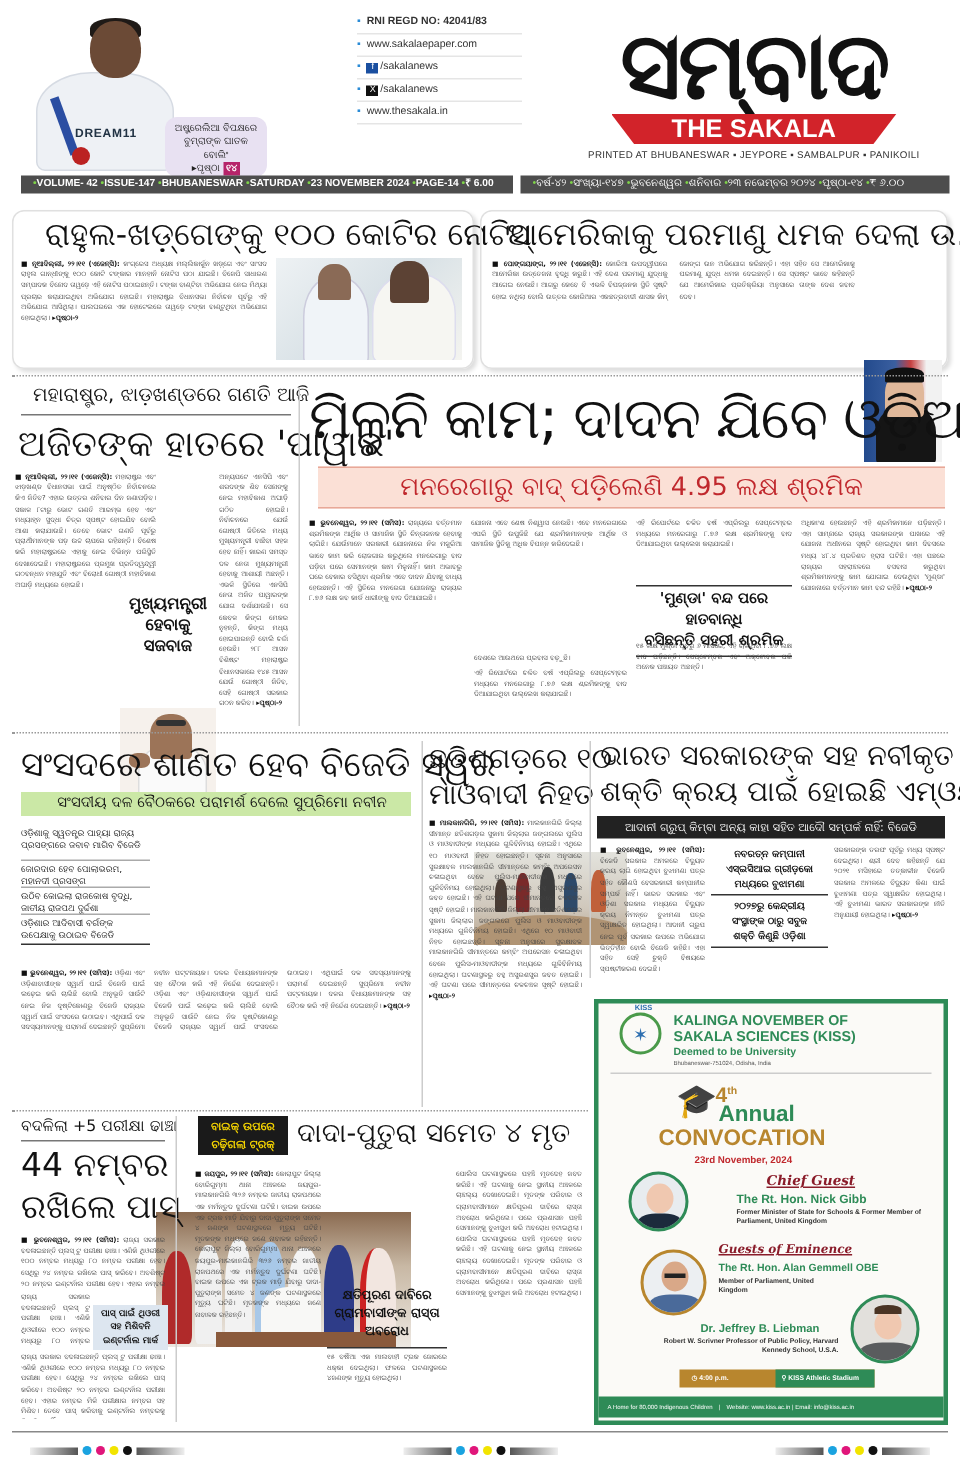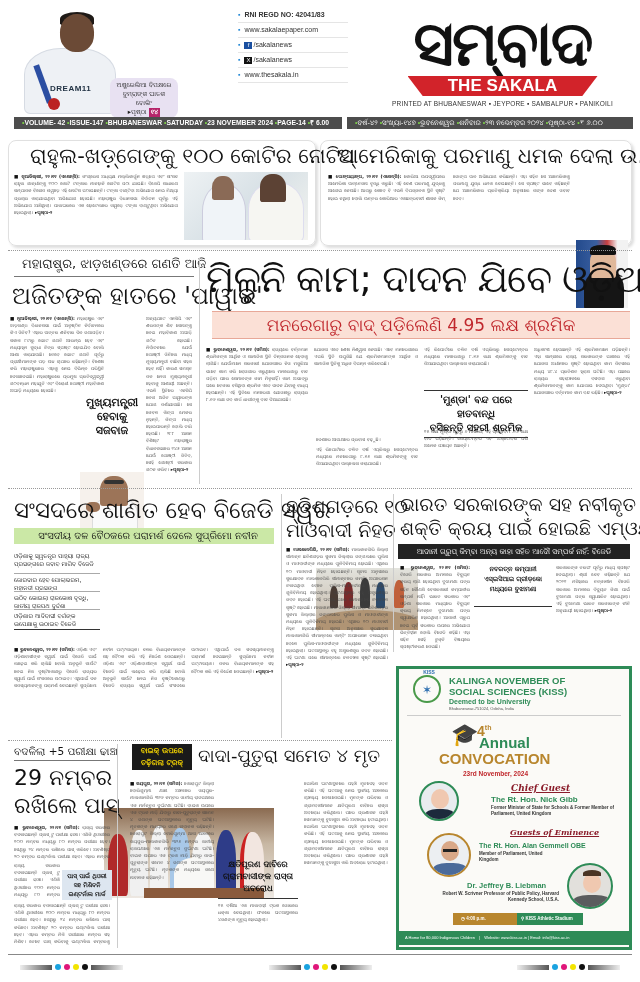--- a/index.html
+++ b/index.html
@@ -256,60 +256,65 @@
   <div>ଶକ୍ତି କ୍ରୟ ପାଇଁ ହୋଇଛି ଏମ୍‌ଓୟୁ</div>
 </div>
 <div class="abs" style="left:398px;top:544px;width:232px;height:15px;background:#222;"></div>
 <div class="abs hl" style="left:398px;top:544px;width:232px;text-align:center;font-size:7.5px;line-height:15px;color:#fff;overflow:hidden;">ଆଦାନୀ ଗ୍ରୁପ୍ କିମ୍ବା ଅନ୍ୟ କାହା ସହିତ ଆଦୌ ସମ୍ପର୍କ ନାହିଁ: ବିଜେଡି</div>
 
 <div class="abs body-txt" style="left:400px;top:564px;width:70px;height:86px;">
   <span class="cont">■ ଭୁବନେଶ୍ୱର, ୨୨।୧୧ (ସମିସ):</span>
   <span>ବିଜେଡି ସରକାର ଅମଳରେ ବିଦ୍ୟୁତ କ୍ରୟ ଲାଗି ହୋଇଥିବା ବୁଝାମଣା ପତ୍ର ସହିତ କୌଣସି ବେସରକାରୀ କମ୍ପାନୀର ସମ୍ପର୍କ ନାହିଁ। ଭାରତ ସରକାର ଏବଂ ଓଡ଼ିଶା ସରକାର ମଧ୍ୟରେ ବିଦ୍ୟୁତ କ୍ରୟ ନିମନ୍ତେ ବୁଝାମଣା ପତ୍ର ସ୍ୱାକ୍ଷରିତ ହୋଇଥିଲା। ଆଦାନୀ ଗ୍ରୁପ ନେଇ ପୂର୍ବ ସରକାର ଉପରେ ଅଭିଯୋଗ ଭିତ୍ତିହୀନ ବୋଲି ବିଜେଡି କହିଛି। ଏହା ସହିତ ସେହି ଚୁକ୍ତି ବିଷୟରେ ସ୍ପଷ୍ଟୀକରଣ ଦେଇଛି।</span>
 </div>
 <div class="abs" style="left:474px;top:564px;width:78px;font-size:6.5px;line-height:10px;font-weight:bold;text-align:center;">
-  <div style="border-bottom:1px solid #333;padding-bottom:12px;">
+  <div style="border-bottom:1px solid #333;padding-bottom:2px;">
     <div>ନବରତ୍ନ କମ୍ପାନୀ</div>
     <div>ଏସ୍‌ଇସିଆଇ ଗ୍ରୀଡ଼କୋ</div>
     <div>ମଧ୍ୟରେ ବୁଝାମଣା</div>
+  </div>
+  <div style="border-bottom:1.5px solid #333;padding:2px 0;">
+    <div>୨୦୨୭ରୁ କେନ୍ଦ୍ରୀୟ</div>
+    <div>ସଂସ୍ଥାଙ୍କ ଠାରୁ ସବୁଜ</div>
+    <div>ଶକ୍ତି କିଣୁଛି ଓଡ଼ିଶା</div>
   </div>
 </div>
 <div class="abs body-txt" style="left:556px;top:564px;width:74px;height:86px;">
   <span>ସରକାରଙ୍କ ତରଫ ପୂର୍ବରୁ ମଧ୍ୟ ସ୍ପଷ୍ଟ ଦେଇଥିଲା। ଶ୍ରୀ ଦେବ କହିଛନ୍ତି ଯେ ୨୦୨୧ ମସିହାରେ ତତ୍କାଳୀନ ବିଜେଡି ସରକାର ଅମଳରେ ବିଦ୍ୟୁତ କିଣା ପାଇଁ ବୁଝାମଣା ପତ୍ର ସ୍ୱାକ୍ଷରିତ ହୋଇଥିଲା। ଏହି ବୁଝାମଣା ଭାରତ ସରକାରଙ୍କ ନୀତି ଅନୁଯାୟୀ ହୋଇଥିଲା।</span>
   <span class="cont">▸ପୃଷ୍ଠା-୨</span>
 </div>
 
 <div class="abs ad" style="top:666px;height:284px;left:396px;width:236px;">
   <div style="position:absolute;left:14px;top:6px;width:28px;height:28px;border-radius:50%;border:2px solid #4a9a4a;">
     <div style="position:absolute;left:0;top:-8px;width:28px;text-align:center;font:bold 5px 'Liberation Sans',sans-serif;color:#2e6fb0;">KISS</div>
     <div style="position:absolute;left:7px;top:6px;font-size:12px;color:#2e6fb0;line-height:14px;">✶</div>
   </div>
   <div style="position:absolute;left:50px;top:6px;width:180px;color:#2e8b57;font:bold 9.5px 'Liberation Sans',sans-serif;line-height:11px;">
     <div>KALINGA NOVEMBER OF</div>
-    <div>SOCIAL SCIENCES (KISS)</div>
+    <div>SAKALA SCIENCES (KISS)</div>
     <div style="font-size:7px;line-height:9px;">Deemed to be University</div>
     <div style="font-size:4px;line-height:6px;color:#555;font-weight:normal;">Bhubaneswar-751024, Odisha, India</div>
   </div>
   <div style="position:absolute;left:8px;top:46px;width:214px;height:1px;background:#ccc;"></div>
   <div style="position:absolute;left:52px;top:54px;font-size:22px;color:#b8862e;line-height:24px;">🎓</div>
   <div style="position:absolute;left:78px;top:52px;width:140px;color:#b8862e;font:bold 14px 'Liberation Sans',sans-serif;line-height:14px;">
     <span>4</span><sup style="font-size:7px;">th</sup>
   </div>
   <div style="position:absolute;left:80px;top:66px;color:#2e8b57;font:bold 15px 'Liberation Sans',sans-serif;line-height:16px;">Annual</div>
   <div style="position:absolute;left:40px;top:82px;color:#b8862e;font:bold 15px 'Liberation Sans',sans-serif;line-height:16px;">CONVOCATION</div>
   <div style="position:absolute;left:64px;top:100px;color:#c0282d;font:bold 6.5px 'Liberation Sans',sans-serif;line-height:9px;">23rd November, 2024</div>
 
   <div style="position:absolute;left:20px;top:112px;width:40px;height:40px;border-radius:50%;border:2px solid #2e8b57;background:#e8ecef;overflow:hidden;">
     <div style="position:absolute;left:10px;top:6px;width:18px;height:20px;border-radius:50%;background:#f0c8b0;"></div>
     <div style="position:absolute;left:4px;top:26px;width:30px;height:16px;border-radius:40% 40% 0 0;background:#1c2a3c;"></div>
   </div>
   <div style="position:absolute;left:92px;top:114px;color:#8a1c2a;font:italic bold 9px 'DejaVu Serif',serif;line-height:11px;text-decoration:underline;margin-left:20px;">Chief Guest</div>
   <div style="position:absolute;left:92px;top:126px;color:#2e8b57;font:bold 8px 'Liberation Sans',sans-serif;line-height:10px;">The Rt. Hon. Nick Gibb</div>
   <div style="position:absolute;left:92px;top:136px;width:130px;color:#333;font:bold 4.5px 'Liberation Sans',sans-serif;line-height:6px;">Former Minister of State for Schools &amp; Former Member of Parliament, United Kingdom</div>
 
-  <div style="position:absolute;left:80px;top:158px;color:#8a1c2a;font:italic bold 8px 'DejaVu Serif',serif;line-height:10px;text-decoration:underline;margin-left:31px;">Guests of Eminence</div>
+  <div style="position:absolute;left:80px;top:158px;color:#8a1c2a;font:italic bold 8px 'DejaVu Serif',serif;line-height:10px;text-decoration:underline;">Guests of Eminence</div>
   <div style="position:absolute;left:28px;top:164px;width:44px;height:44px;border-radius:50%;border:2px solid #b8862e;background:#eceff2;overflow:hidden;">
     <div style="position:absolute;left:12px;top:6px;width:18px;height:20px;border-radius:50%;background:#d9a888;"></div>
     <div style="position:absolute;left:14px;top:14px;width:14px;height:3px;background:#222;"></div>
     <div style="position:absolute;left:4px;top:28px;width:34px;height:16px;border-radius:40% 40% 0 0;background:#4a6a9a;"></div>
   </div>
   <div style="position:absolute;left:80px;top:172px;color:#2e8b57;font:bold 7px 'Liberation Sans',sans-serif;line-height:9px;">The Rt. Hon. Alan Gemmell OBE</div>
   <div style="position:absolute;left:80px;top:182px;width:80px;color:#333;font:bold 4.5px 'Liberation Sans',sans-serif;line-height:6px;">Member of Parliament, United Kingdom</div>
 
   <div style="position:absolute;left:68px;top:212px;color:#2e8b57;font:bold 7.5px 'Liberation Sans',sans-serif;line-height:9px;">Dr. Jeffrey B. Liebman</div>
   <div style="position:absolute;left:28px;top:222px;width:132px;text-align:right;color:#333;font:bold 4.5px 'Liberation Sans',sans-serif;line-height:6px;">Robert W. Scrivner Professor of Public Policy, Harvard Kennedy School, U.S.A.</div>
@@ -332,21 +337,21 @@
     <span style="margin:0 3px;">|</span>
     <span>Website: www.kiss.ac.in | Email: info@kiss.ac.in</span>
   </div>
 </div>
 
 <div class="abs dotted" style="left:8px;top:740px;width:384px;"></div>
 
 <div class="abs hl" style="left:14px;top:744px;font-size:10.5px;line-height:14px;">ବଦଳିଲା +5 ପରୀକ୍ଷା ଢାଞ୍ଚା</div>
 <div class="abs" style="left:14px;top:760px;width:96px;height:1px;background:#777;"></div>
 <div class="abs hl" style="left:14px;top:764px;font-size:22px;line-height:28px;">
-  <div>29 ନମ୍ବର</div>
+  <div>44 ନମ୍ବର</div>
   <div>ରଖିଲେ ପାସ୍</div>
 </div>
 <div class="abs body-txt" style="left:14px;top:824px;width:96px;height:36px;">
   <span class="cont">■ ଭୁବନେଶ୍ୱର, ୨୨।୧୧ (ସମିସ):</span>
   <span>ରାଜ୍ୟ ସରକାର ବଦଳାଇଛନ୍ତି ପ୍ଲସ୍ ଟୁ ପରୀକ୍ଷା ଢାଞ୍ଚା। ଏଣିକି ଥିଓରୀରେ ୧୦୦ ନମ୍ବର ମଧ୍ୟରୁ ୮୦ ନମ୍ବର ପରୀକ୍ଷା ହେବ। ସେଥିରୁ ୨୪ ନମ୍ବର ରଖିଲେ ପାସ୍ କରିବେ। ଅବଶିଷ୍ଟ ୨୦ ନମ୍ବର ଇଣ୍ଟର୍ନାଲ ପରୀକ୍ଷା ହେବ। ଏହାର ନମ୍ବର ମିଳି ପରୀକ୍ଷାର ନମ୍ବର ସହ ମିଶିବ। ତେବେ ପାସ୍ କରିବାକୁ ଇଣ୍ଟର୍ନାଲ ନମ୍ବରକୁ ନିଆଯିବ ନାହିଁ।</span>
 </div>
 <div class="abs body-txt" style="left:14px;top:862px;width:46px;height:36px;">
   <span>ରାଜ୍ୟ ସରକାର ବଦଳାଇଛନ୍ତି ପ୍ଲସ୍ ଟୁ ପରୀକ୍ଷା ଢାଞ୍ଚା। ଏଣିକି ଥିଓରୀରେ ୧୦୦ ନମ୍ବର ମଧ୍ୟରୁ ୮୦ ନମ୍ବର ପରୀକ୍ଷା ହେବ। ସେଥିରୁ ୨୪ ନମ୍ବର ରଖିଲେ ପାସ୍ କରିବେ। ଅବଶିଷ୍ଟ ୨୦ ନମ୍ବର ଇଣ୍ଟର୍ନାଲ ପରୀକ୍ଷା ହେବ। ଏହାର ନମ୍ବର ମିଳି ପରୀକ୍ଷାର ନମ୍ବର ସହ ମିଶିବ। ତେବେ ପାସ୍ କରିବାକୁ ଇଣ୍ଟର୍ନାଲ ନମ୍ବରକୁ ନିଆଯିବ ନାହିଁ।</span>
 </div>
 <div class="abs" style="left:62px;top:870px;width:50px;height:30px;background:#dde6f0;font-size:6px;line-height:9px;font-weight:bold;text-align:center;padding-top:1px;">

